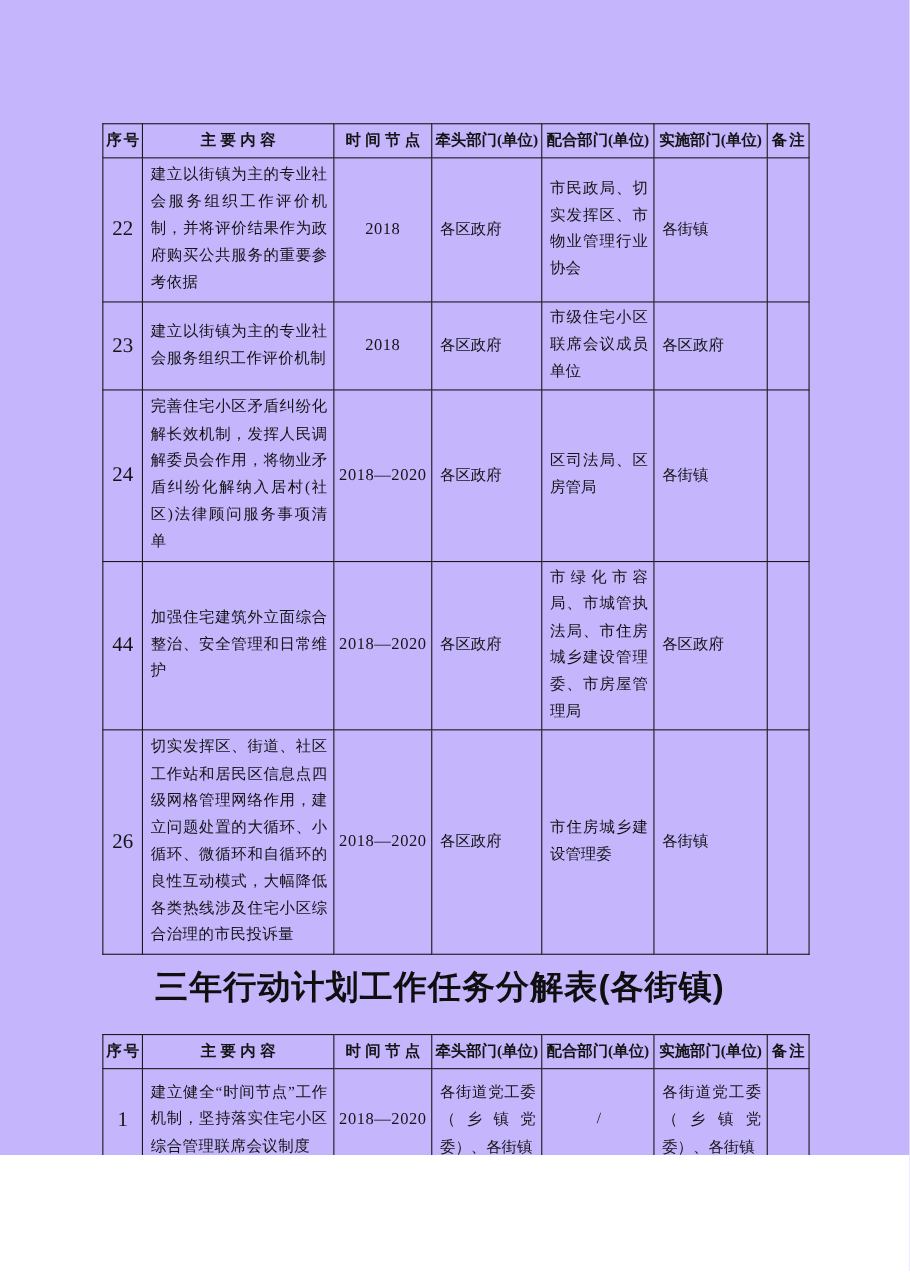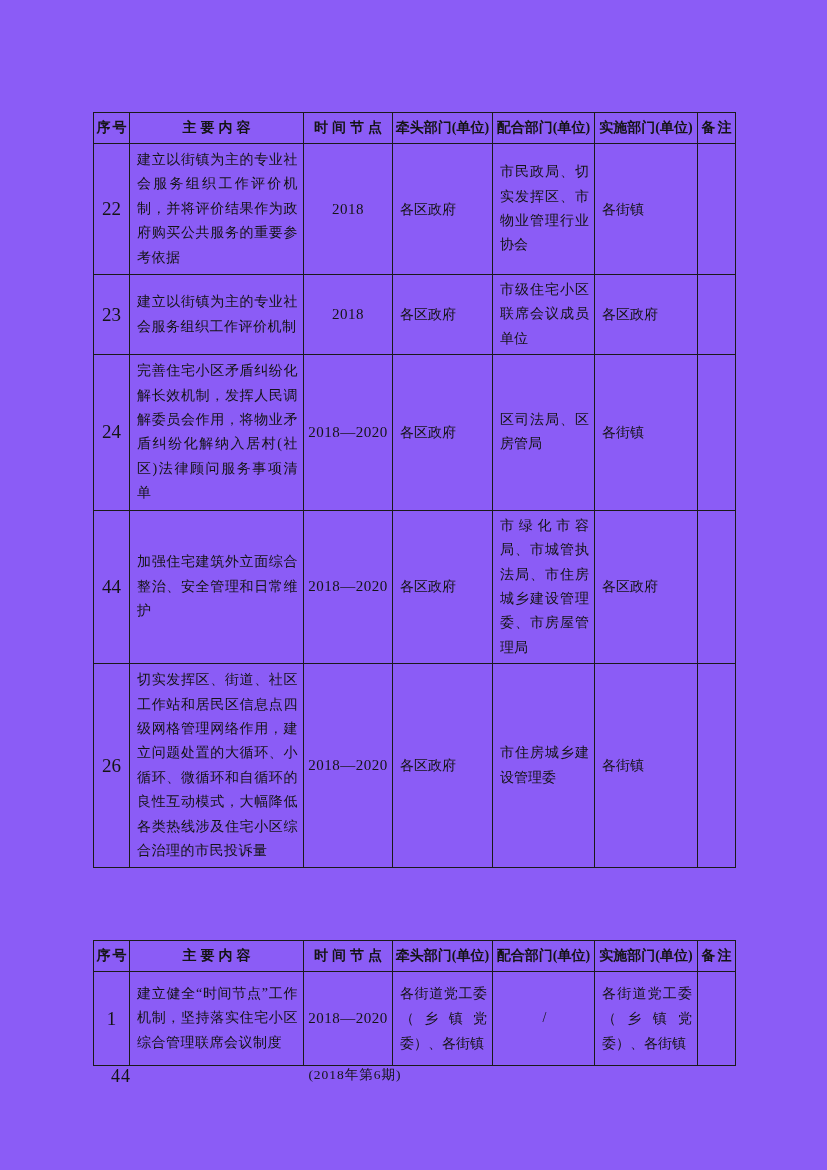--- a/index.html
+++ b/index.html
@@ -1,17 +1,17 @@
 <!DOCTYPE html>
 <html><head>
 <meta charset="utf-8">
 <style>
   html,body { margin:0; padding:0; background:#ffffff; }
   .page {
-    position:relative; width:827px; height:1170px; background:#8b5cf6;
+    position:relative; width:827px; height:1050px; background:#c4b5fd;
     font-family:"Liberation Serif","DejaVu Serif",serif; color:#141414;
     overflow:hidden;
     text-decoration:underline;
   }
   table.grid {
     position:absolute; left:93px; border-collapse:collapse; table-layout:fixed;
     width:642px;
   }
   #table1 { top:112px; }
   #table2 { top:940px; }
@@ -115,20 +115,21 @@
         <td class="content">切实发挥区、街道、社区工作站和居民区信息点四级网格管理网络作用，建立问题处置的大循环、小循环、微循环和自循环的良性互动模式，大幅降低各类热线涉及住宅小区综合治理的市民投诉量</td>
         <td class="time">2018—2020</td>
         <td class="lead">各区政府</td>
         <td class="coop">市住房城乡建设管理委</td>
         <td class="impl">各街镇</td>
         <td class="note"></td>
       </tr>
     </tbody>
   </table>
 
+  <div class="title2">三年行动计划工作任务分解表(各街镇)</div>
 
   <table class="grid" id="table2">
     <colgroup>
       <col style="width:36px">
         <col style="width:174px">
         <col style="width:89px">
       <col style="width:100px">
         <col style="width:102px">
         <col style="width:103px">
       <col style="width:38px">

